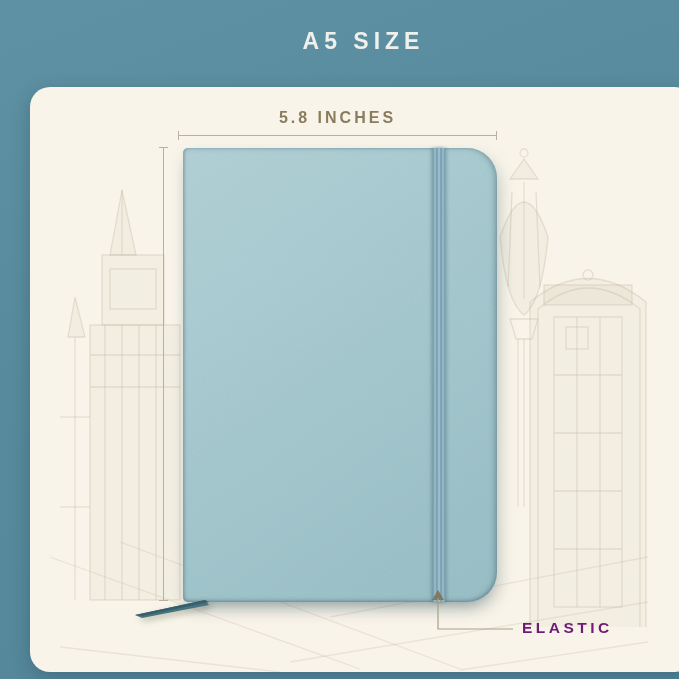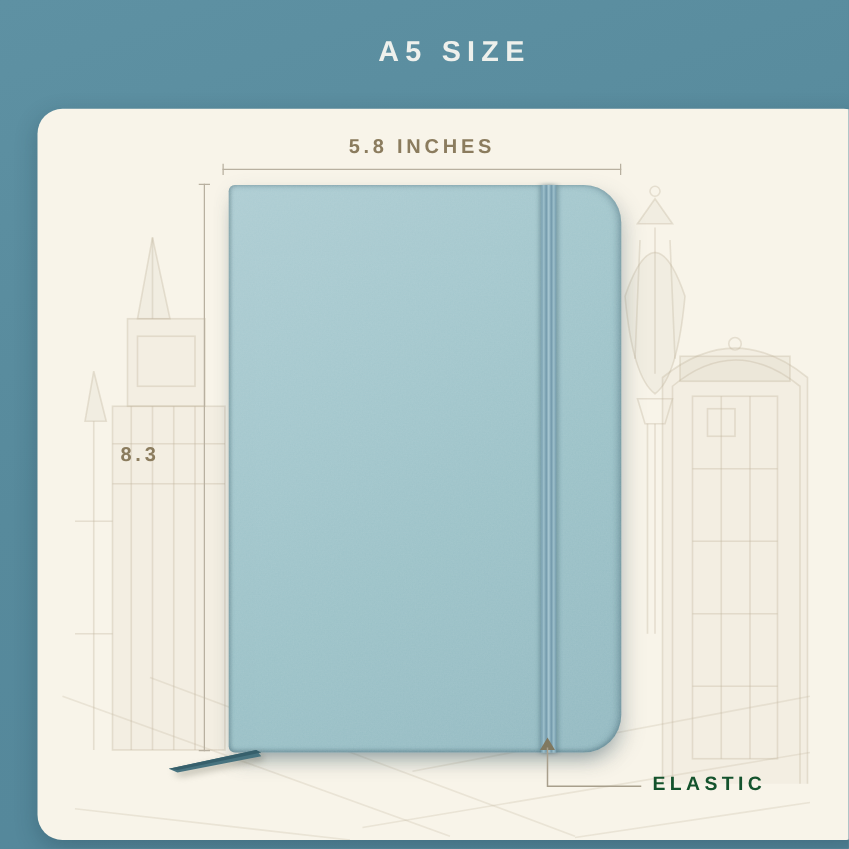--- a/index.html
+++ b/index.html
@@ -47,21 +47,21 @@
   .dim-line-v .tick{position:absolute;left:-4px;width:9px;height:1px;background:#b8b0a0;}
   .tick-top{top:0;} .tick-bottom{bottom:0;}
   .dim-label{color:#8b7c5e;font-weight:700;letter-spacing:3px;font-size:16px;}
   .width-label{position:absolute;left:148px;top:22px;width:319px;text-align:center;}
   .height-label{position:absolute;left:36px;top:266px;width:92px;text-align:center;line-height:23px;}
   .height-label span{display:block;}
   
   .leader{position:absolute;left:398px;top:502px;}
   .callout-label{
     position:absolute;left:492px;top:528px;line-height:25px;
-    color:#14532d;font-weight:700;letter-spacing:3.5px;font-size:15.5px;
+    color:#701a75;font-weight:700;letter-spacing:3.5px;font-size:15.5px;
   }
   .callout-label span{display:block;}
 </style>
 </head>
 <body>
 
 <div class="stage">
 
   <div class="header-title">A5 SIZE</div>
 
@@ -144,21 +144,20 @@
       <div class="tick tick-left"></div>
       <div class="tick tick-right"></div>
     </div>
     <div class="dim-label width-label">5.8 INCHES</div>
 
     <div class="dim-line-v">
       <div class="tick tick-top"></div>
       <div class="tick tick-bottom"></div>
     </div>
     <div class="dim-label height-label">
-      <span>8.3</span>
     </div>
 
     <svg class="leader" width="95" height="50" viewBox="0 0 95 50">
       <polygon points="10,1 4,11 16,11" fill="#80785f"></polygon>
       <polyline points="10,9 10,40 85,40" stroke="#a89f8c" stroke-width="1.2" fill="none"></polyline>
     </svg>
     <div class="callout-label">
       <span>ELASTIC</span>
     </div>
 

